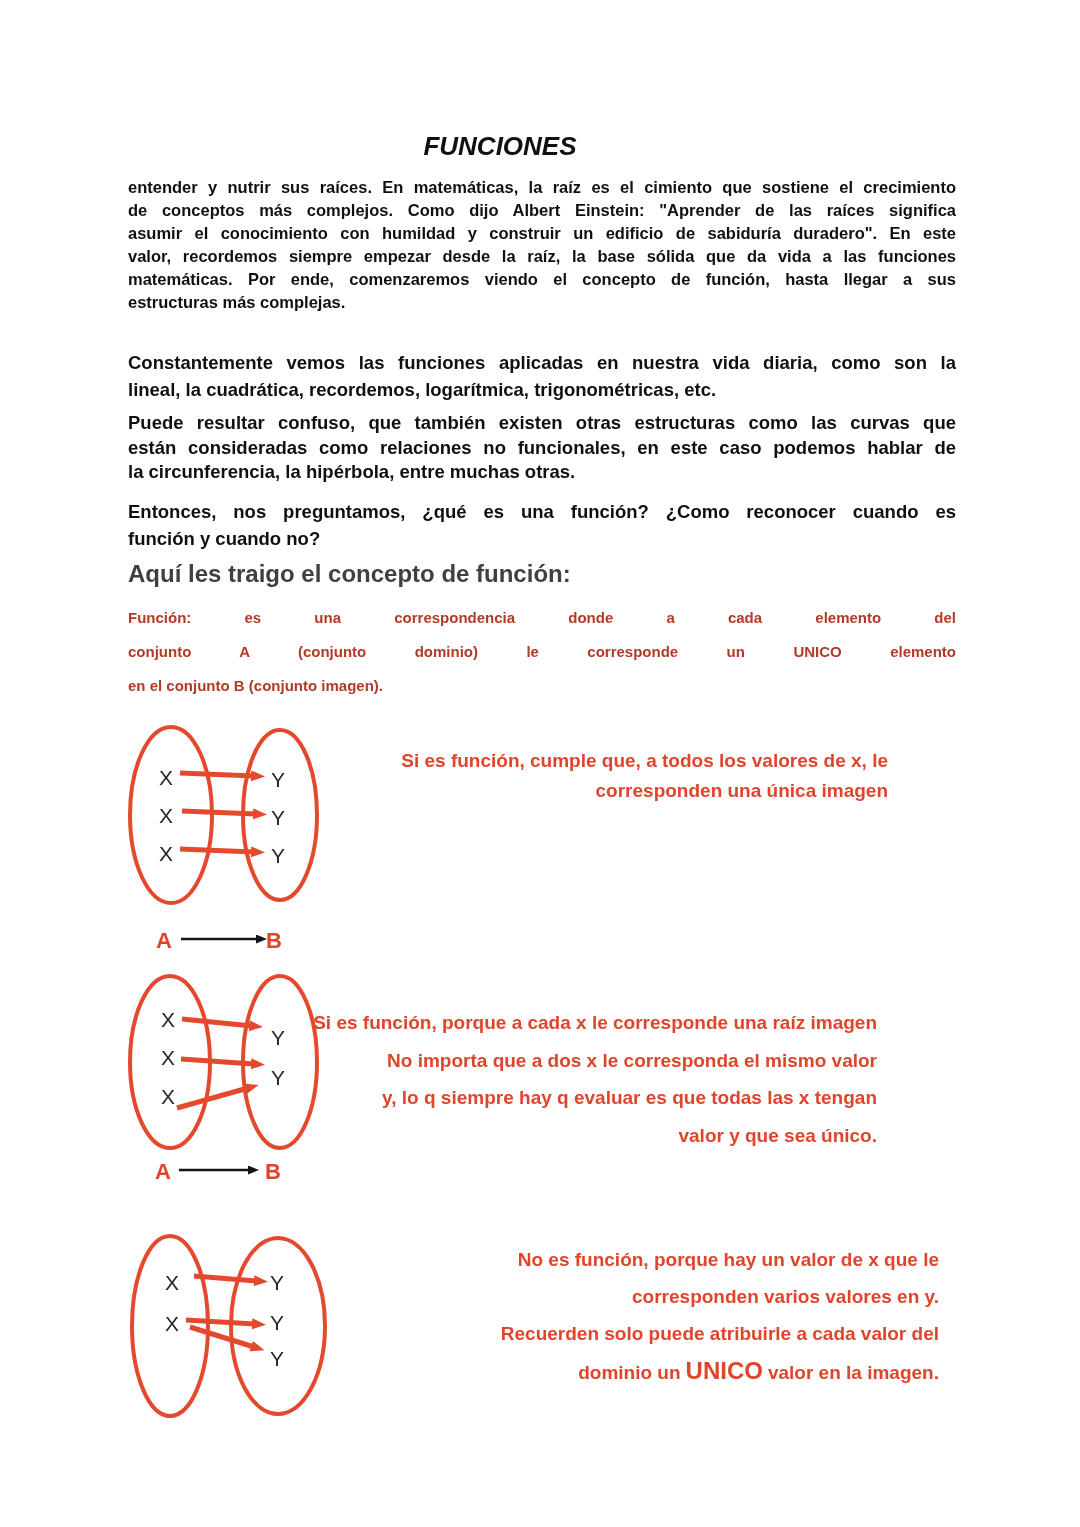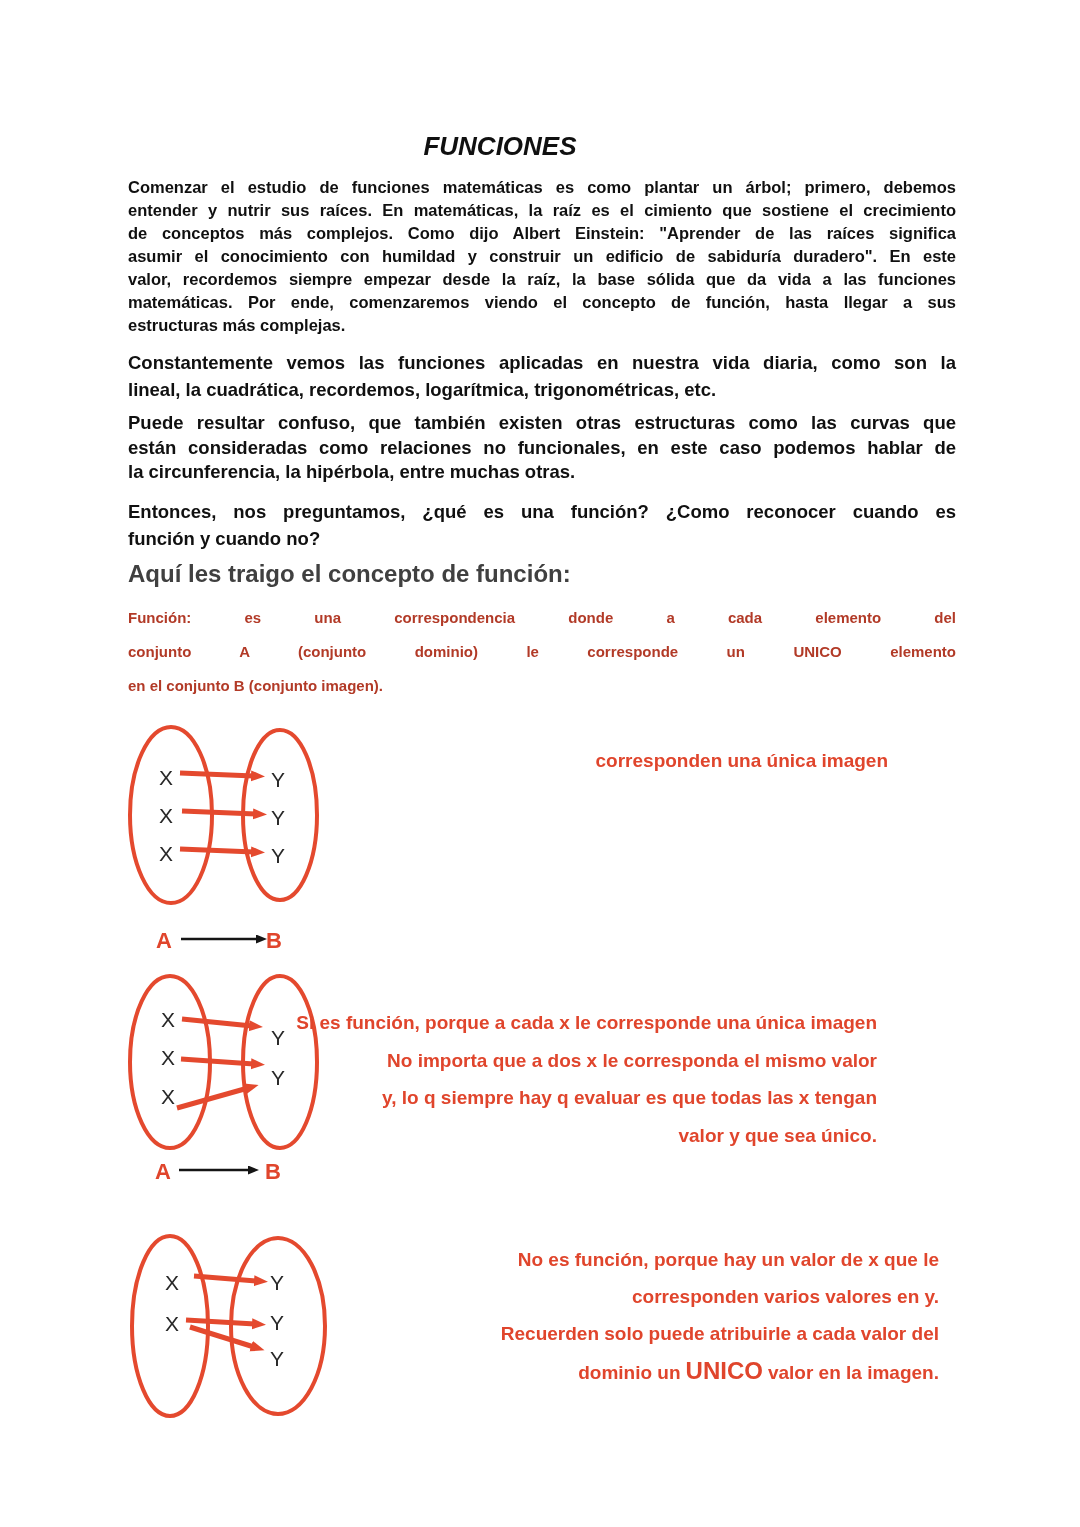--- a/index.html
+++ b/index.html
@@ -45,21 +45,20 @@
   svg text { text-anchor:middle; dominant-baseline:central; }
 </style>
 </head>
 <body>
 
 <div class="page">
 
   <div class="doc-title">FUNCIONES</div>
 
   <div class="para" id="para1">
-    <div class="jline">Comenzar el estudio de funciones matemáticas es como plantar un árbol; primero, debemos</div>
     <div class="jline">entender y nutrir sus raíces. En matemáticas, la raíz es el cimiento que sostiene el crecimiento</div>
     <div class="jline">de conceptos más complejos. Como dijo Albert Einstein: "Aprender de las raíces significa</div>
     <div class="jline">asumir el conocimiento con humildad y construir un edificio de sabiduría duradero". En este</div>
     <div class="jline">valor, recordemos siempre empezar desde la raíz, la base sólida que da vida a las funciones</div>
     <div class="jline">matemáticas. Por ende, comenzaremos viendo el concepto de función, hasta llegar a sus</div>
     <div class="jlast">estructuras más complejas.</div>
   </div>
 
   <div class="para" id="para2">
     <div class="jline">Constantemente vemos las funciones aplicadas en nuestra vida diaria, como son la</div>
@@ -104,41 +103,42 @@
     <text class="el-label" x="40" y="133">X</text>
     <text class="el-label" x="152" y="59">Y</text>
     <text class="el-label" x="152" y="97">Y</text>
     <text class="el-label" x="152" y="135">Y</text>
     <line class="ab-arrow" x1="55" y1="219" x2="132" y2="219" marker-end="url(#ah-black)"></line>
     <text class="set-label" x="38" y="220">A</text>
     <text class="set-label" x="148" y="220">B</text>
   </svg>
 
   <div class="caption" id="caption1">
+    <div>Si es función, cumple que, a todos los valores de x, le</div>
     <div>corresponden una única imagen</div>
   </div>
 
   <svg id="diagram2" class="diagram" width="215" height="215" viewBox="0 0 215 215">
     <ellipse class="oval" cx="44" cy="89" rx="40" ry="86"></ellipse>
     <ellipse class="oval" cx="154" cy="89" rx="37" ry="86"></ellipse>
     <line class="map-arrow" x1="56" y1="46" x2="126" y2="53" marker-end="url(#ah-red)"></line>
     <line class="map-arrow" x1="55" y1="86" x2="128" y2="91" marker-end="url(#ah-red)"></line>
     <line class="map-arrow" x1="51" y1="135" x2="122" y2="115" marker-end="url(#ah-red)"></line>
     <text class="el-label" x="42" y="46">X</text>
     <text class="el-label" x="42" y="84">X</text>
     <text class="el-label" x="42" y="123">X</text>
     <text class="el-label" x="152" y="64">Y</text>
     <text class="el-label" x="152" y="104">Y</text>
     <line class="ab-arrow" x1="53" y1="197" x2="124" y2="197" marker-end="url(#ah-black)"></line>
     <text class="set-label" x="37" y="198">A</text>
     <text class="set-label" x="147" y="198">B</text>
   </svg>
 
   <div class="caption" id="caption2">
-    <div>Si es función, porque a cada x le corresponde una única imagen</div>
+    <div>Si es función, porque a cada x le corresponde una raíz imagen</div>
     <div>No importa que a dos x le corresponda el mismo valor</div>
     <div>y, lo q siempre hay q evaluar es que todas las x tengan</div>
     <div>valor y que sea único.</div>
   </div>
 
   <svg id="diagram3" class="diagram" width="220" height="200" viewBox="0 0 220 200">
     <ellipse class="oval" cx="44" cy="96" rx="38" ry="90"></ellipse>
     <ellipse class="oval" cx="152" cy="96" rx="47" ry="88"></ellipse>
     <line class="map-arrow" x1="68" y1="46" x2="131" y2="51" marker-end="url(#ah-red)"></line>
     <line class="map-arrow" x1="60" y1="90" x2="129" y2="94" marker-end="url(#ah-red)"></line>

